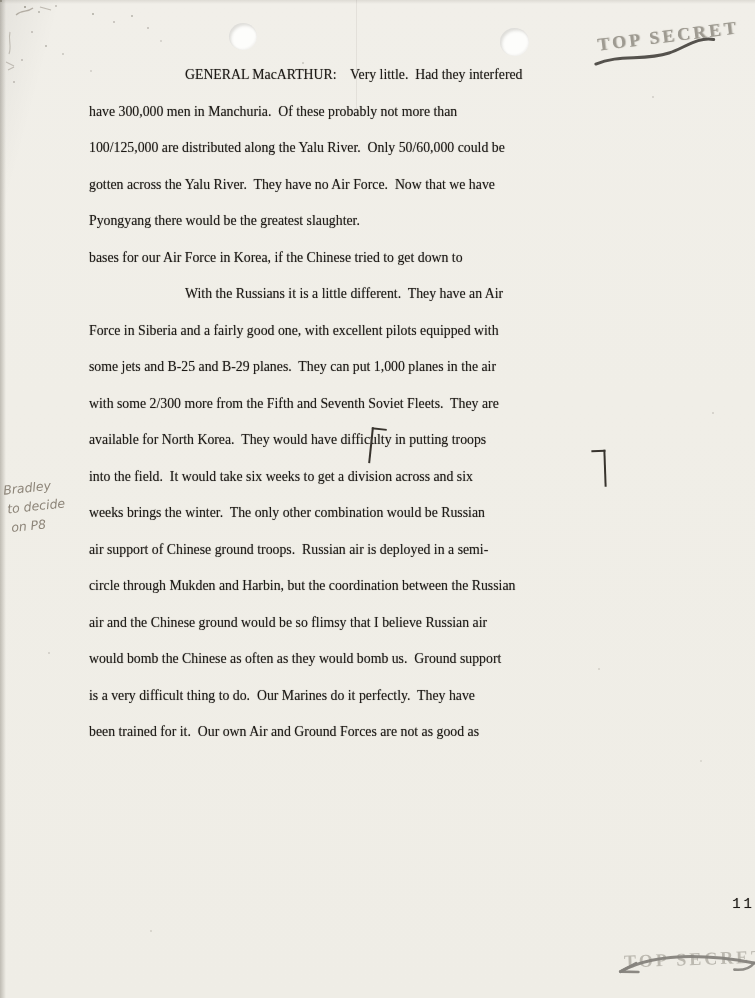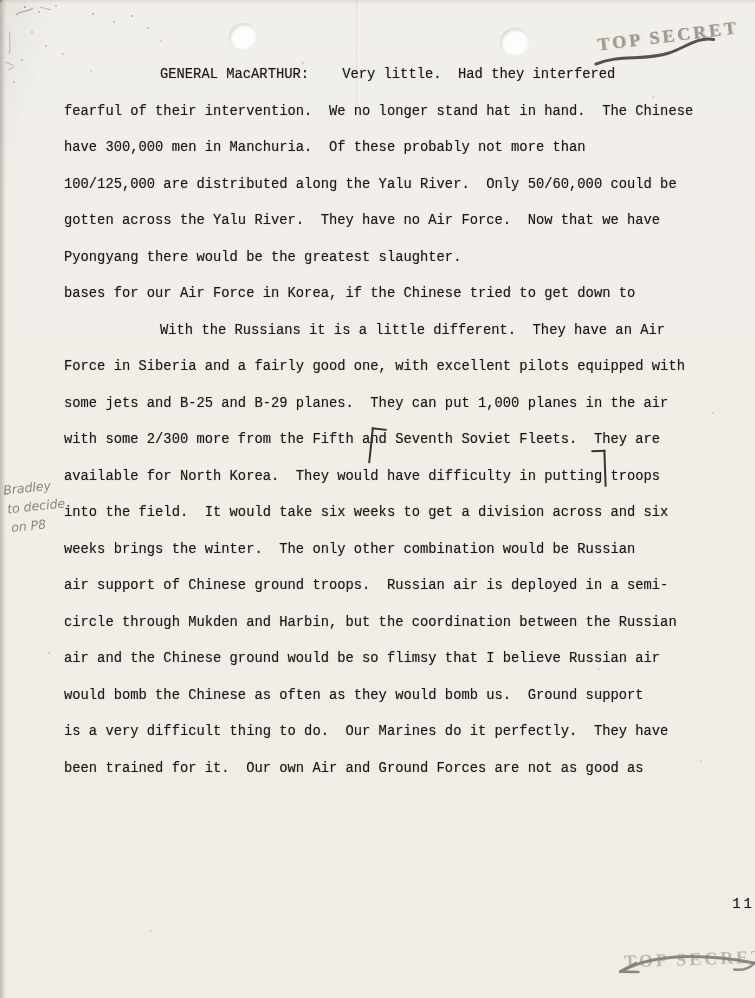--- a/index.html
+++ b/index.html
@@ -15,21 +15,21 @@
   .edge-top{position:absolute;left:0;top:0;width:100%;height:4px;
     background:linear-gradient(180deg,rgba(80,74,62,.12),rgba(80,74,62,0));}
 
   .hole{position:absolute;border-radius:50%;background:#fdfdfb;
     box-shadow:inset 2px 2.5px 3px rgba(60,55,45,.16), inset -1px -1px 2px rgba(60,55,45,.06);}
   .hole-1{left:229px;top:23px;width:28px;height:27px;}
   .hole-2{left:500px;top:28px;width:29px;height:28px;}
 
   .crease{position:absolute;left:356px;top:0;width:1px;height:115px;background:rgba(60,55,45,.08);}
 
-  .doc{position:absolute;left:64px;top:57px;width:660px;color:var(--ink,#1d1a16);}
+  .doc{position:absolute;left:89px;top:57px;width:660px;color:var(--ink,#1d1a16);font-family:Liberation Serif, serif;}
   .line{height:36.5px;line-height:36.5px;font-size:13.8px;white-space:pre;
     text-shadow:0 0 1px rgba(29,26,22,.45);}
   .line.indent{padding-left:96px;}
 
   .page-number{position:absolute;left:0;top:896px;width:755px;text-align:right;
     font-size:14px;letter-spacing:3px;color:var(--ink,#1d1a16);
     text-shadow:0 0 1px rgba(29,26,22,.45);}
 
   .margin-note{position:absolute;left:5px;top:477px;width:70px;
     transform:rotate(-6deg);color:var(--pencil,#8d8579);
@@ -102,21 +102,20 @@
 
   <div class="stamp stamp-top">
     <span>TOP SECRET</span>
     <svg class="strike-svg strike-top" width="126" height="40" viewBox="0 0 126 40">
       <path d="M2,27 C26,20 50,30 76,25 C92,22 106,12 122,17" stroke="#1d1a16" stroke-width="3" fill="none" stroke-linecap="round" opacity=".92"></path>
     </svg>
   </div>
 
   <div class="doc">
     <div class="line indent">GENERAL MacARTHUR:    Very little.  Had they interfered</div>
-    <div class="line">fearful of their intervention.  We no longer stand hat in hand.  The Chinese</div>
     <div class="line">have 300,000 men in Manchuria.  Of these probably not more than</div>
     <div class="line">100/125,000 are distributed along the Yalu River.  Only 50/60,000 could be</div>
     <div class="line">gotten across the Yalu River.  They have no Air Force.  Now that we have</div>
     <div class="line">Pyongyang there would be the greatest slaughter.</div>
     <div class="line">bases for our Air Force in Korea, if the Chinese tried to get down to</div>
     <div class="line indent">With the Russians it is a little different.  They have an Air</div>
     <div class="line">Force in Siberia and a fairly good one, with excellent pilots equipped with</div>
     <div class="line">some jets and B-25 and B-29 planes.  They can put 1,000 planes in the air</div>
     <div class="line">with some 2/300 more from the Fifth and Seventh Soviet Fleets.  They are</div>
     <div class="line">available for North Korea.  They would have difficulty in putting troops</div>

